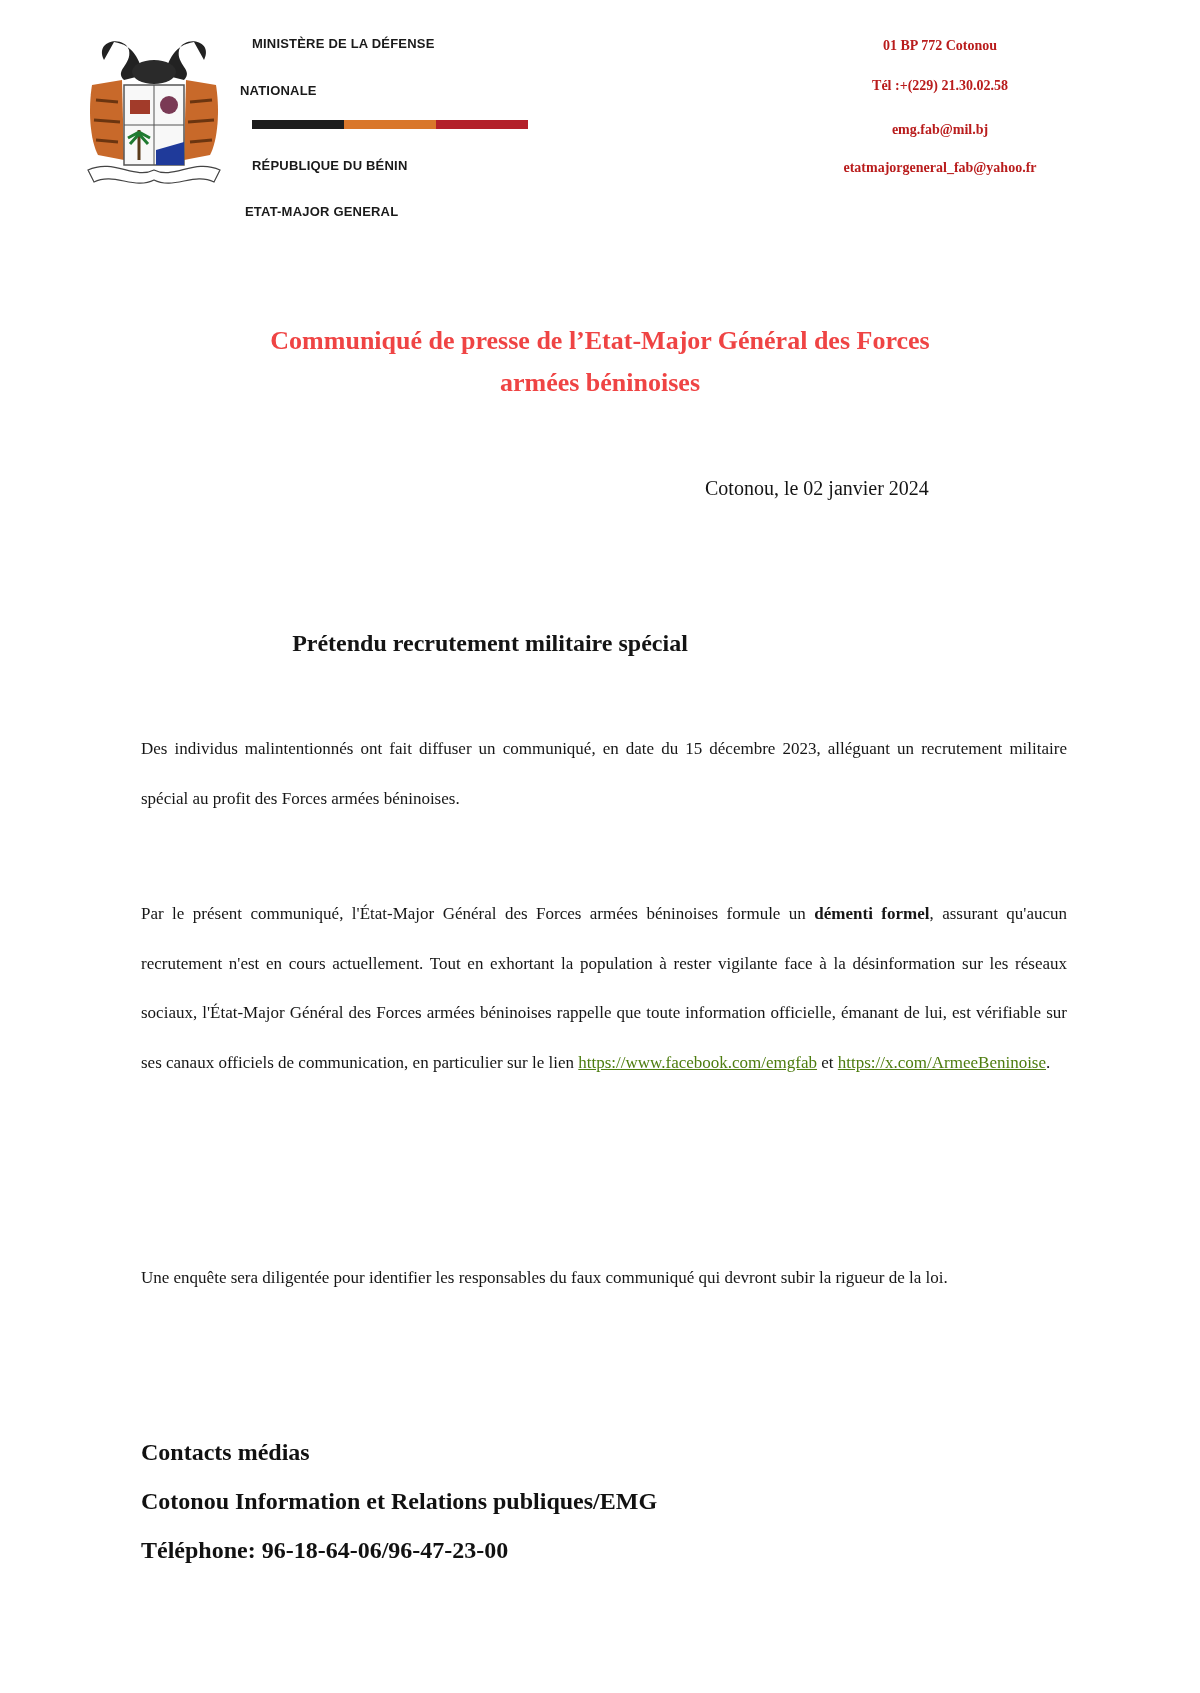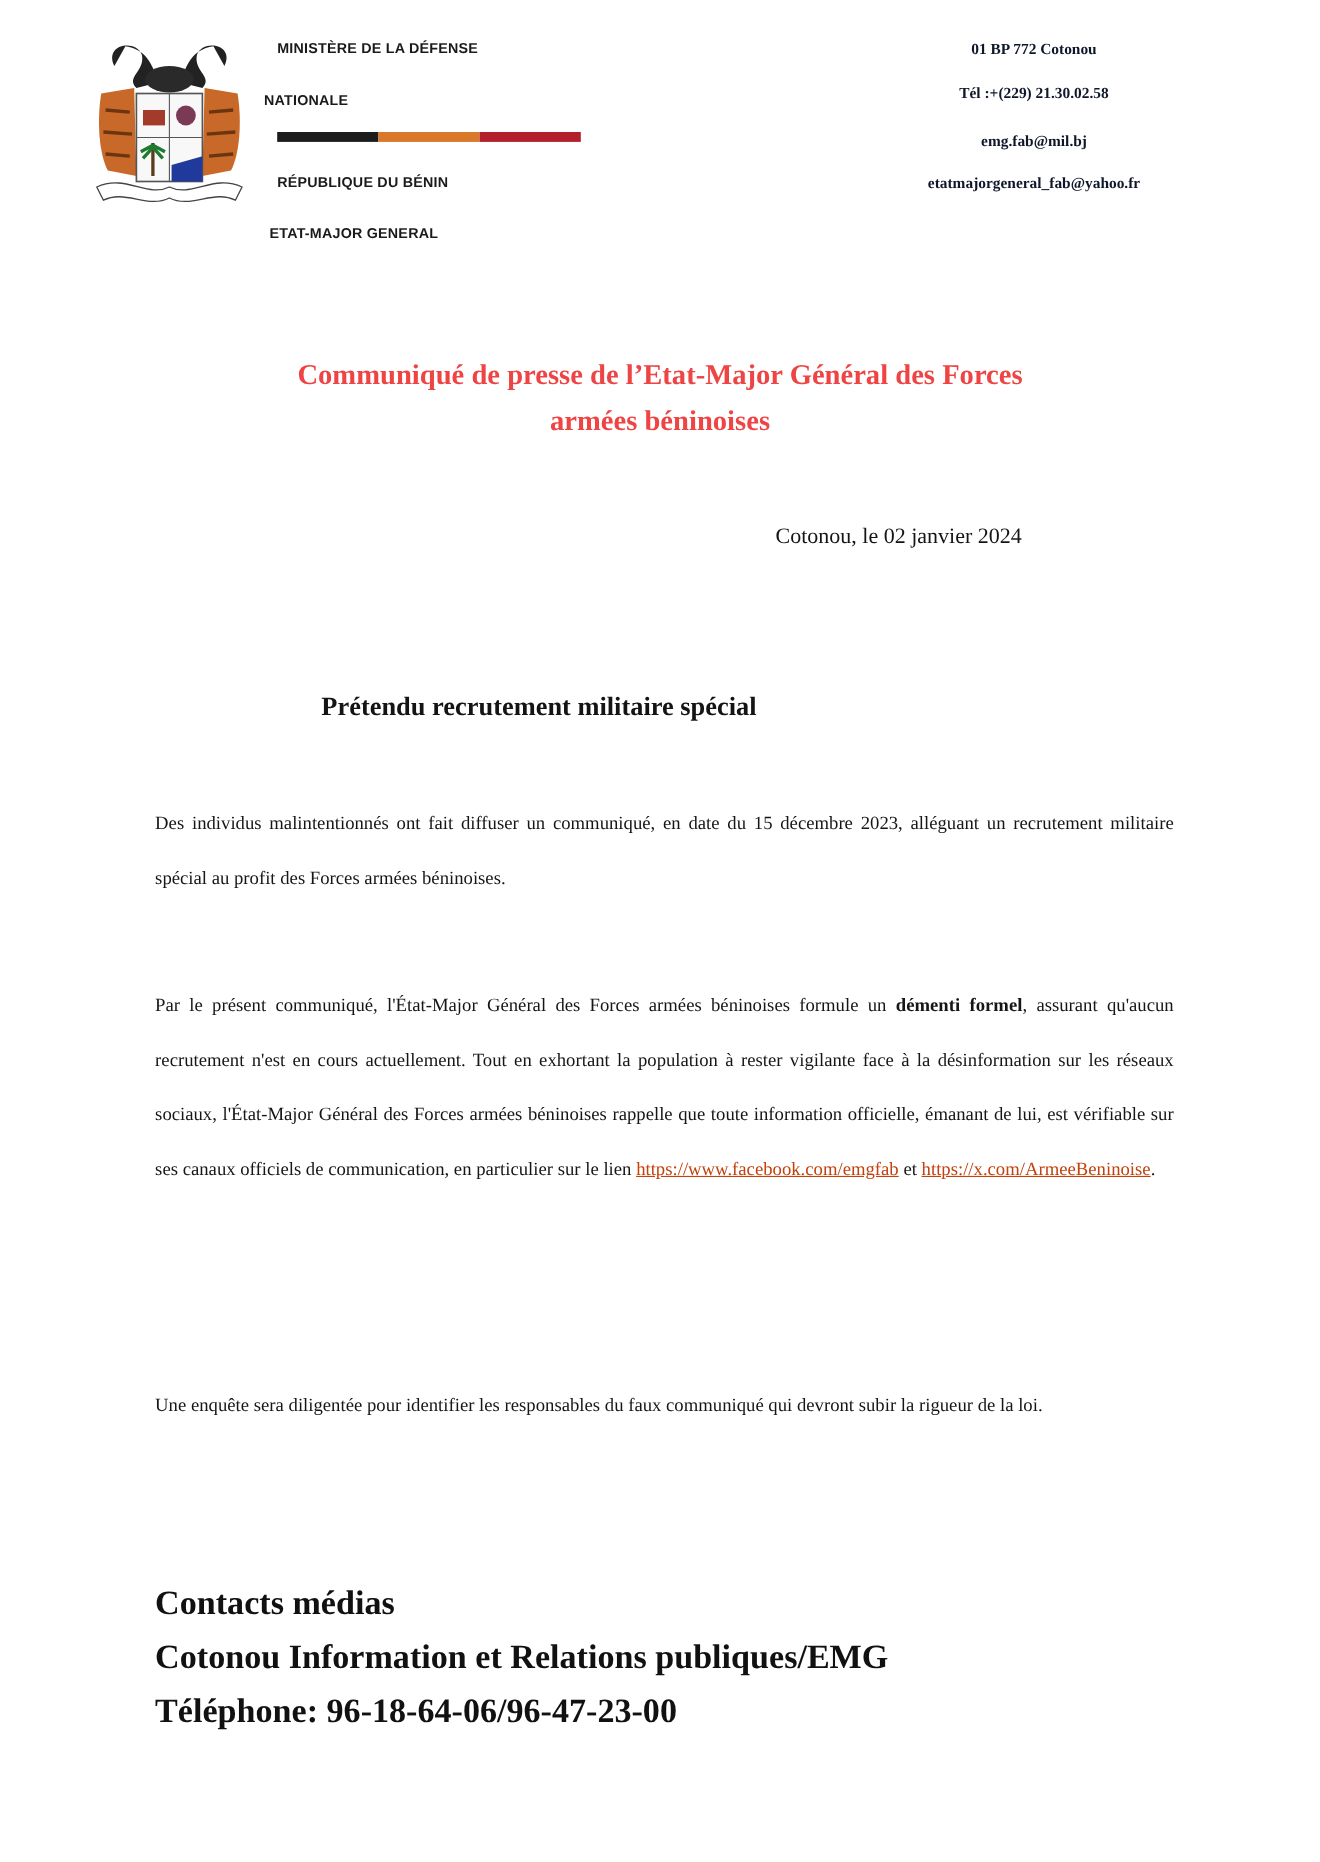--- a/index.html
+++ b/index.html
@@ -7,30 +7,30 @@
     width: 1200px; height: 1693px; background: #ffffff; position: relative;
     overflow: hidden; color: #141414;
     font-family: "Liberation Serif", "DejaVu Serif", serif;
   }
   .abs { position: absolute; }
   
   .emblem { left: 84px; top: 30px; width: 140px; height: 160px; }
   .hdr-sans { font-family: "Liberation Sans", "DejaVu Sans", sans-serif; font-weight: 700; font-size: 13px; color: #1a1a1a; letter-spacing: 0.2px; white-space: nowrap; }
   .flagbar { left: 252px; top: 120px; width: 276px; height: 9px; display: flex; }
   .flagbar span { display: block; height: 100%; }
-  .contact-r { font-family: "Liberation Serif", serif; font-weight: 700; font-size: 14px; color: #0f172a; text-align: center; width: 300px; left: 790px; white-space: nowrap; }
+  .contact-r { font-family: "Liberation Serif", serif; font-weight: 700; font-size: 14px; color: #b91c1c; text-align: center; width: 300px; left: 790px; white-space: nowrap; }
   
   .title { left: 100px; width: 1000px; text-align: center; font-weight: 700; font-size: 26px; line-height: 42px; top: 320px; color: #ef4444; }
   .date { left: 705px; top: 477px; font-size: 20px; white-space: nowrap; }
   .subject { left: 0; width: 980px; text-align: center; top: 630px; font-size: 24px; font-weight: 700; }
   
   .para { left: 141px; width: 926px; font-size: 17px; line-height: 49.5px; text-align: justify; color: #161616; }
   .para b { font-weight: 700; }
-  .link { color: #c2410c; text-decoration: underline; }
-  .signoff { left: 141px; font-weight: 700; font-size: 31px; white-space: nowrap; color: #111; }
+  .link { color: #4d7c0f; text-decoration: underline; }
+  .signoff { left: 141px; font-weight: 700; font-size: 24px; white-space: nowrap; color: #111; }
 </style>
 </head>
 <body>
 
 <div class="abs emblem">
   <svg width="140" height="160" viewBox="0 0 140 160">
 
     <path d="M20 30 C10 10, 40 5, 45 20 C48 35, 30 40, 40 50 L60 45 C55 30, 50 15, 30 12" fill="#222"></path>
     <path d="M120 30 C130 10, 100 5, 95 20 C92 35, 110 40, 100 50 L80 45 C85 30, 90 15, 110 12" fill="#222"></path>
     <ellipse cx="70" cy="42" rx="22" ry="12" fill="#2a2a2a"></ellipse>

